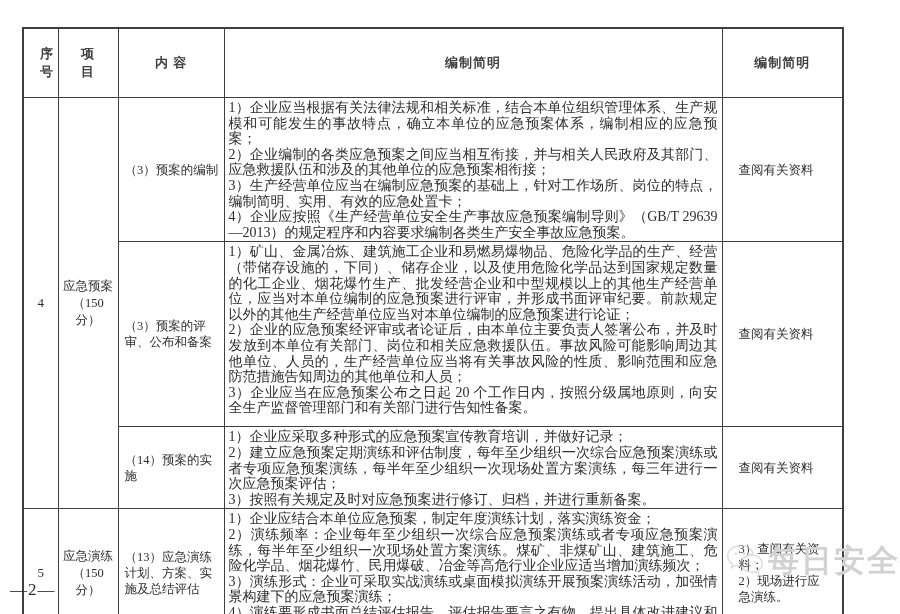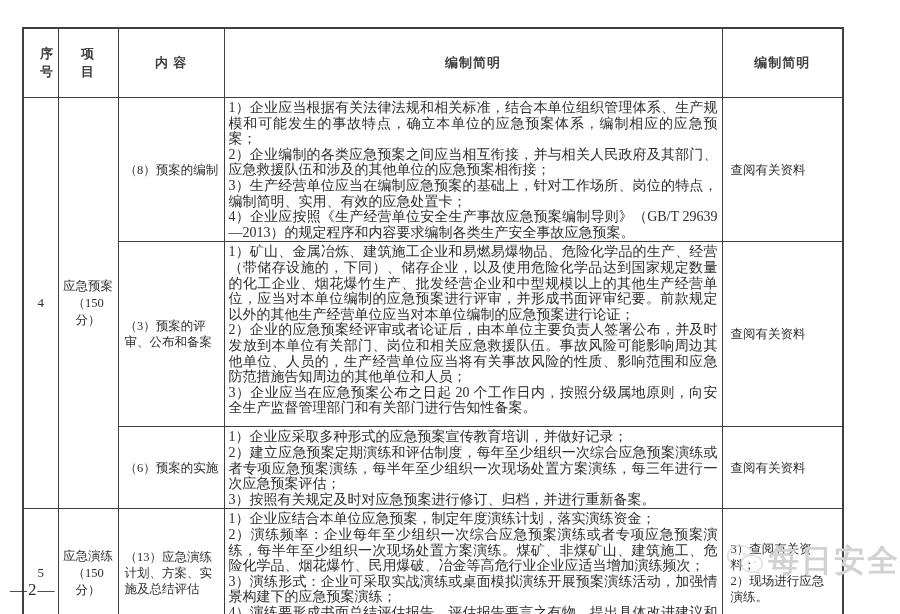--- a/index.html
+++ b/index.html
@@ -61,21 +61,21 @@
     line-height: 15.6px;
     padding: 2px 4px 1px 4px;
     white-space: pre-line;
     text-align: justify;
     margin-left: 39px;
   }
   td.assess {
     vertical-align: middle;
     font-size: 12.5px;
     line-height: 16px;
-    padding: 2px 8px;
+    padding: 2px 16px;
     white-space: pre-line;
   }
   tr.r8  { height: 128px; }
   tr.r9  { height: 185px; }
   tr.r10 { height: 75px;  }
   tr.r11 { height: 117px; }
 
   .page-number {
     position: absolute;
     left: 10px;
@@ -125,36 +125,36 @@
       <th>内 容</th>
       <th>编制简明</th>
       <th>编制简明</th>
     </tr>
   </thead>
   <tbody>
     <tr class="r8">
       <td class="seq" rowspan="3">4</td>
       <td class="project" rowspan="3">应急预案
 （150 分）</td>
-      <td class="content">（8）预案的编制</td>
+      <td class="content">（3）预案的编制</td>
       <td class="req">1）企业应当根据有关法律法规和相关标准，结合本单位组织管理体系、生产规模和可能发生的事故特点，确立本单位的应急预案体系，编制相应的应急预案；
 2）企业编制的各类应急预案之间应当相互衔接，并与相关人民政府及其部门、应急救援队伍和涉及的其他单位的应急预案相衔接；
 3）生产经营单位应当在编制应急预案的基础上，针对工作场所、岗位的特点，编制简明、实用、有效的应急处置卡；
 4）企业应按照《生产经营单位安全生产事故应急预案编制导则》（GB/T 29639—2013）的规定程序和内容要求编制各类生产安全事故应急预案。</td>
       <td class="assess">查阅有关资料</td>
     </tr>
     <tr class="r9">
       <td class="content">（3）预案的评审、公布和备案</td>
       <td class="req">1）矿山、金属冶炼、建筑施工企业和易燃易爆物品、危险化学品的生产、经营（带储存设施的，下同）、储存企业，以及使用危险化学品达到国家规定数量的化工企业、烟花爆竹生产、批发经营企业和中型规模以上的其他生产经营单位，应当对本单位编制的应急预案进行评审，并形成书面评审纪要。前款规定以外的其他生产经营单位应当对本单位编制的应急预案进行论证；
 2）企业的应急预案经评审或者论证后，由本单位主要负责人签署公布，并及时发放到本单位有关部门、岗位和相关应急救援队伍。事故风险可能影响周边其他单位、人员的，生产经营单位应当将有关事故风险的性质、影响范围和应急防范措施告知周边的其他单位和人员；
 3）企业应当在应急预案公布之日起 20 个工作日内，按照分级属地原则，向安全生产监督管理部门和有关部门进行告知性备案。</td>
       <td class="assess">查阅有关资料</td>
     </tr>
     <tr class="r10">
-      <td class="content">（6）预案的实施</td>
+      <td class="content">（14）预案的实施</td>
       <td class="req">1）企业应采取多种形式的应急预案宣传教育培训，并做好记录；
 2）建立应急预案定期演练和评估制度，每年至少组织一次综合应急预案演练或者专项应急预案演练，每半年至少组织一次现场处置方案演练，每三年进行一次应急预案评估；
 3）按照有关规定及时对应急预案进行修订、归档，并进行重新备案。</td>
       <td class="assess">查阅有关资料</td>
     </tr>
     <tr class="r11">
       <td class="seq">5</td>
       <td class="project">应急演练
 （150 分）</td>
       <td class="content">（13）应急演练计划、方案、实施及总结评估</td>

